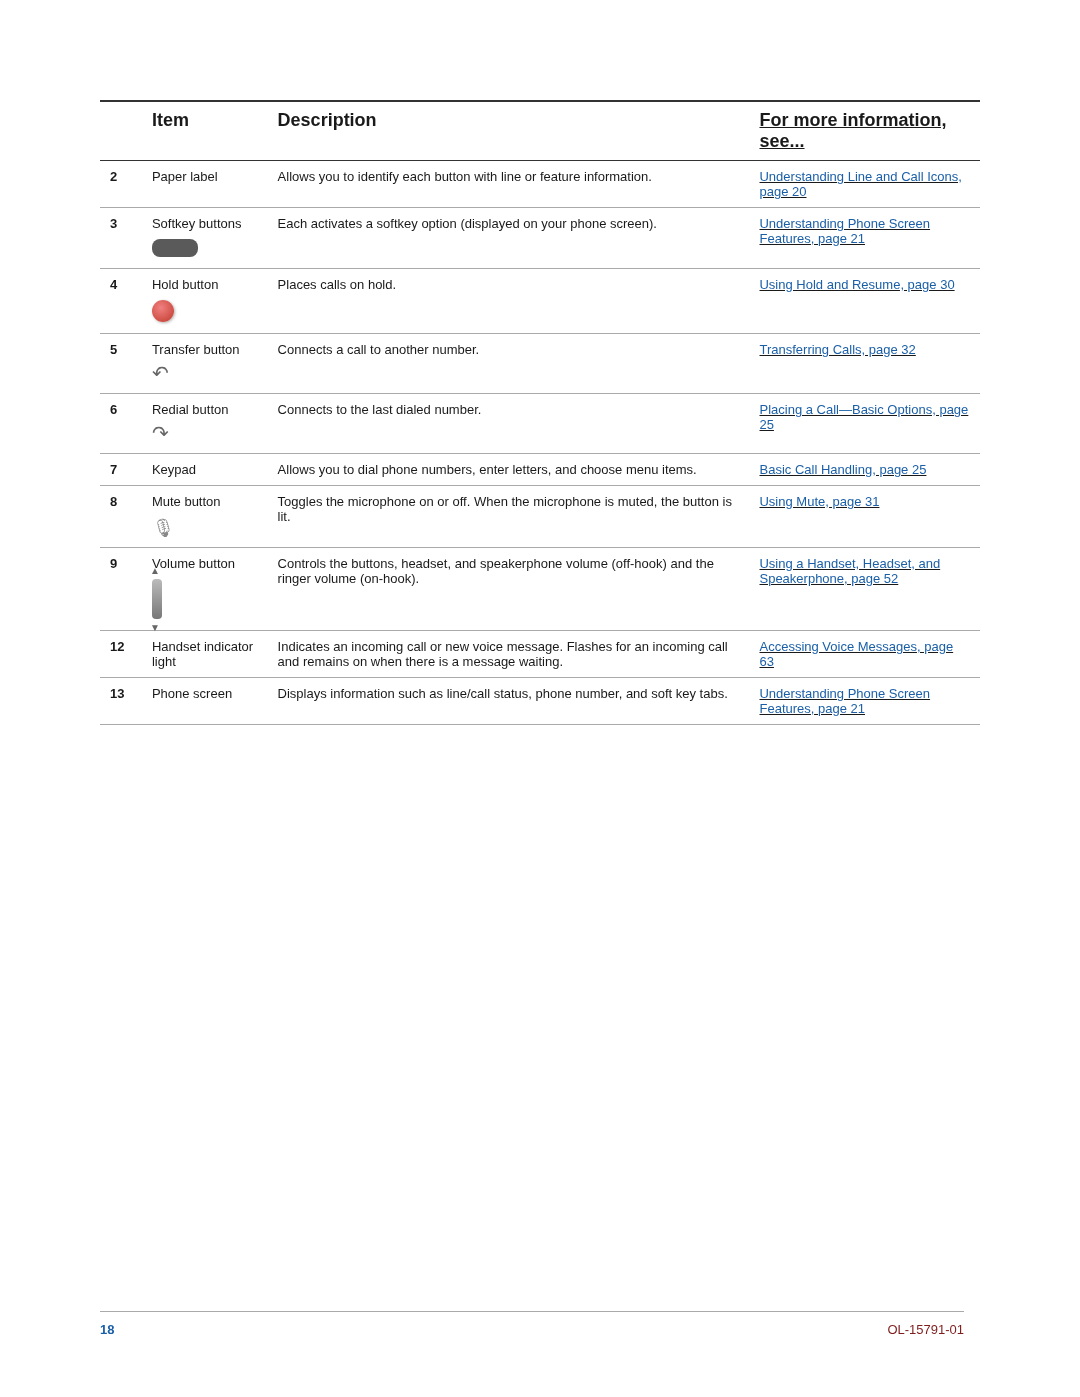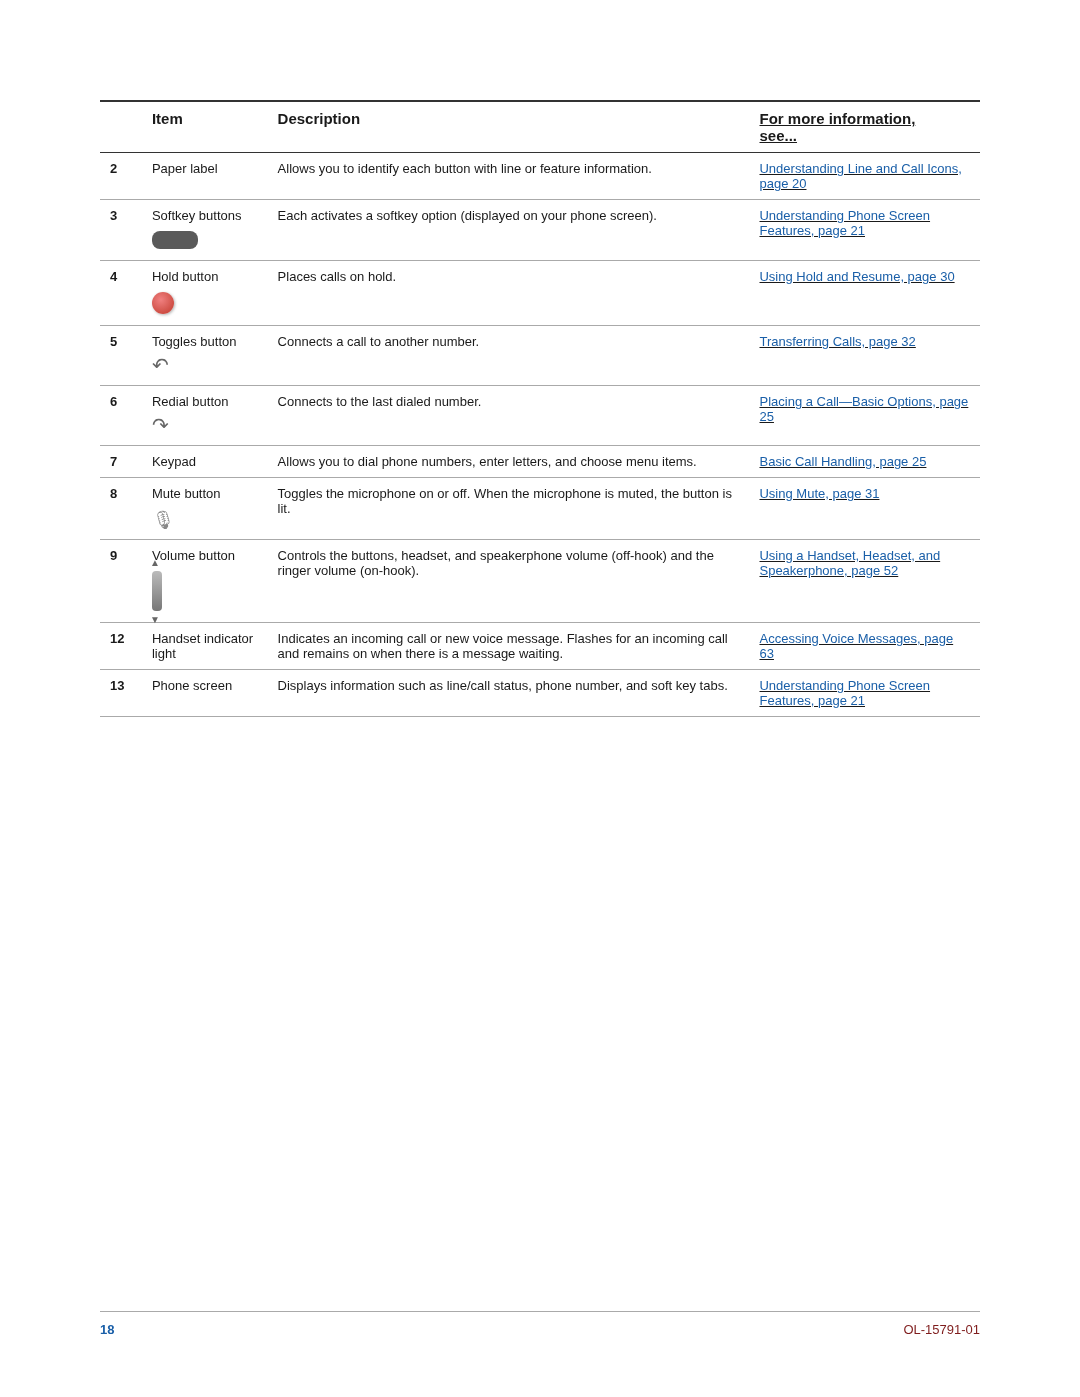--- a/index.html
+++ b/index.html
@@ -36,21 +36,21 @@
     }
     .main-table thead tr {
       border-top: 2px solid #333;
       border-bottom: 1px solid #333;
     }
     .main-table tbody tr {
       border-bottom: 1px solid #aaa;
     }
     .main-table thead th {
       font-weight: bold;
-      font-size: 15px;
+      font-size: 18px;
     }
     .col-num {
       width: 40px;
     }
     .col-item {
       width: 120px;
     }
     .col-desc {
       width: 460px;
     }
@@ -122,21 +122,21 @@
     .btn-speaker {
       display: inline-block;
       margin-top: 4px;
       font-size: 18px;
       color: #888;
     }
     .footer {
       position: absolute;
       bottom: 60px;
       left: 100px;
-      right: 100px;
+      right: 116px;
       display: flex;
       justify-content: space-between;
       align-items: center;
       border-top: 1px solid #aaa;
       padding-top: 10px;
     }
     .footer-page {
       color: #1a5fa8;
       font-weight: bold;
       font-size: 13px;
@@ -196,21 +196,21 @@
           <td class="col-item">
             <div>Hold button</div>
             <div class="icon-cell"><span class="btn-hold"></span></div>
           </td>
           <td class="col-desc">Places calls on hold.</td>
           <td class="col-info"><a class="link-text" href="#">Using Hold and Resume, page 30</a></td>
         </tr>
         <tr>
           <td class="col-num"><span class="item-num">5</span></td>
           <td class="col-item">
-            <div>Toggles button</div>
+            <div>Transfer button</div>
             <div class="icon-cell"><span class="icon-arrow">↶</span></div>
           </td>
           <td class="col-desc">Connects a call to another number.</td>
           <td class="col-info"><a class="link-text" href="#">Transferring Calls, page 32</a></td>
         </tr>
         <tr>
           <td class="col-num"><span class="item-num">6</span></td>
           <td class="col-item">
             <div>Redial button</div>
             <div class="icon-cell"><span class="icon-arrow">↷</span></div>

